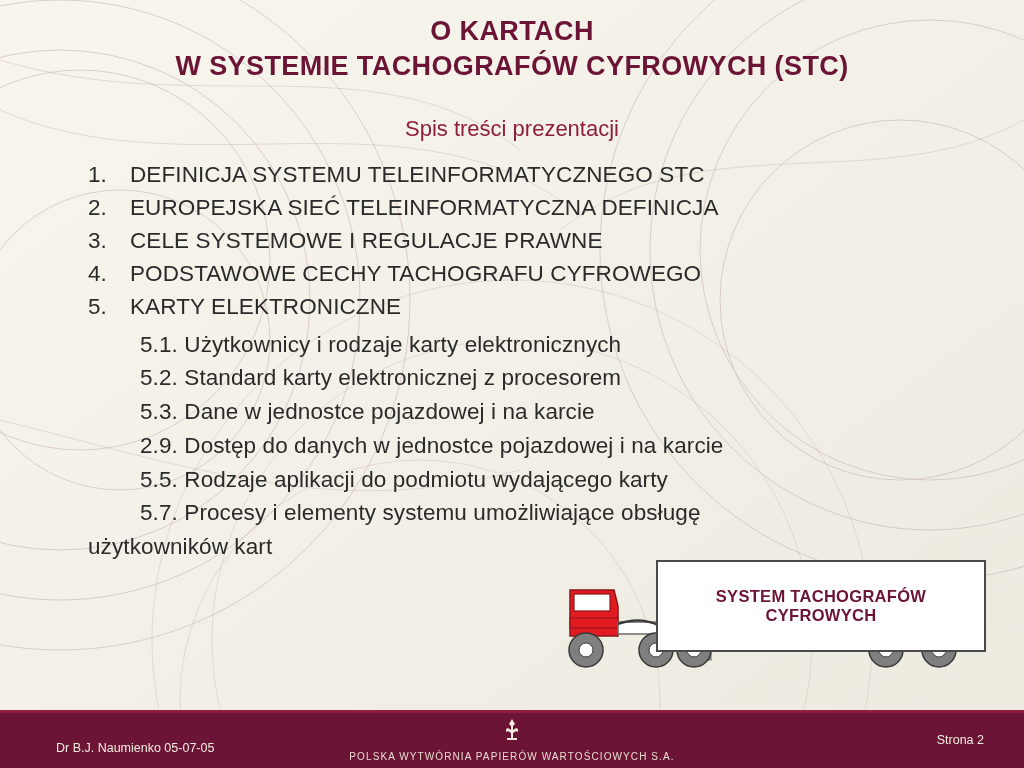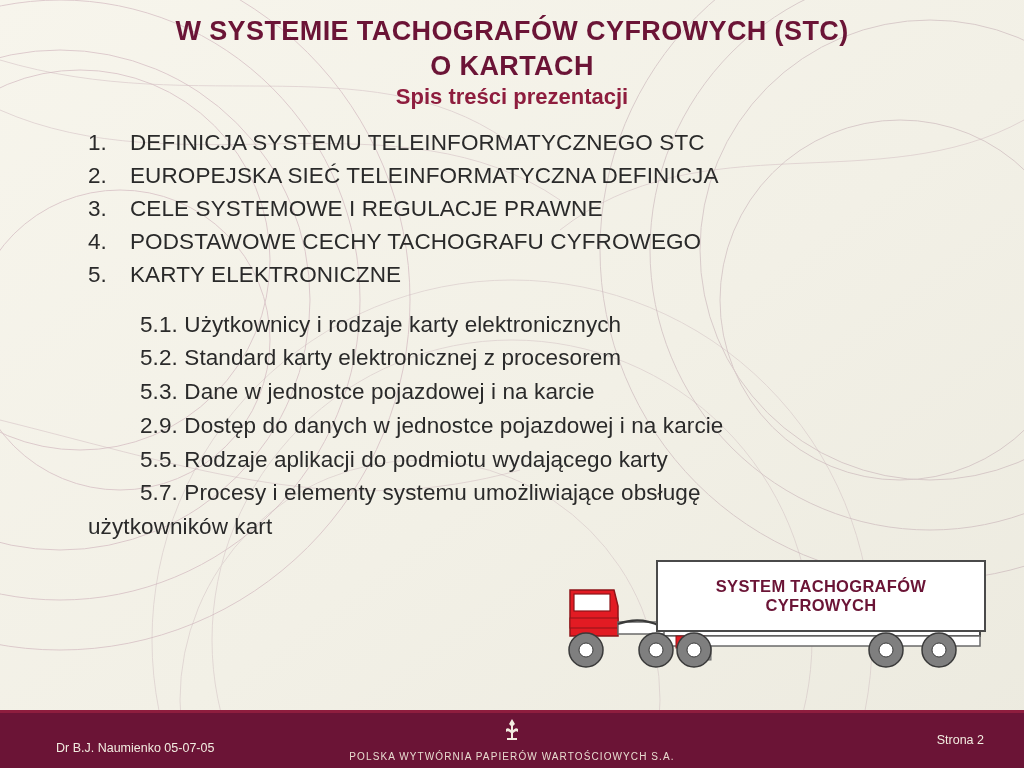--- a/index.html
+++ b/index.html
@@ -38,23 +38,23 @@
   .title-line {
     font-size: 27px;
     font-weight: bold;
     color: #6b1436;
     letter-spacing: 0.4px;
     line-height: 1.30;
   }
   .subtitle {
     text-align: center;
     font-size: 22px;
-    font-weight: bold;
+    font-weight: normal;
     color: #8e1d3e;
-    margin-top: 0;
+    margin-top: 32px;
   }
 
   .toc {
     margin-top: 16px;
     padding-left: 88px;
     padding-right: 30px;
   }
   .toc-item {
     display: flex;
     color: #2a2a2a;
@@ -62,21 +62,21 @@
     line-height: 1.47;
     letter-spacing: 0.1px;
   }
   .toc-num {
     width: 42px;
     flex: 0 0 42px;
   }
   .toc-text { flex: 1 1 auto; }
 
   .sub-list {
-    margin-top: 16px;
+    margin-top: 4px;
     padding-left: 52px;
   }
   .sub-item {
     color: #2a2a2a;
     font-size: 22.5px;
     line-height: 1.50;
     letter-spacing: 0.1px;
   }
   .sub-cont {
     margin-left: -52px;
@@ -88,21 +88,21 @@
     left: 556px;
     top: 560px;
     width: 430px;
     height: 135px;
   }
   .banner {
     position: absolute;
     left: 100px;
     top: 0px;
     width: 330px;
-    height: 72px;
+    height: 92px;
     background: #ffffff;
     border: 2px solid #4a4a4a;
     display: flex;
     flex-direction: column;
     align-items: center;
     justify-content: center;
     line-height: 1.18;
   }
   .banner-line {
     color: #6b1436;
@@ -199,22 +199,22 @@
     <path d="M0 60 C 200 120, 380 40, 520 150"></path>
     <path d="M0 110 C 180 190, 400 90, 560 200"></path>
     <path d="M1024 120 C 880 200, 700 120, 560 230"></path>
     <path d="M0 420 C 200 470, 340 520, 520 470"></path>
   </g>
 </svg>
 
 <div class="slide">
 
   <div class="title-block">
+    <div class="title-line">O KARTACH</div>
     <div class="title-line">W SYSTEMIE TACHOGRAFÓW CYFROWYCH (STC)</div>
-    <div class="title-line">O KARTACH</div>
   </div>
 
   <div class="subtitle">Spis treści prezentacji</div>
 
   <div class="toc">
 
     <div class="toc-item">
       <span class="toc-num">1.</span>
       <span class="toc-text">DEFINICJA SYSTEMU TELEINFORMATYCZNEGO STC</span>
     </div>

